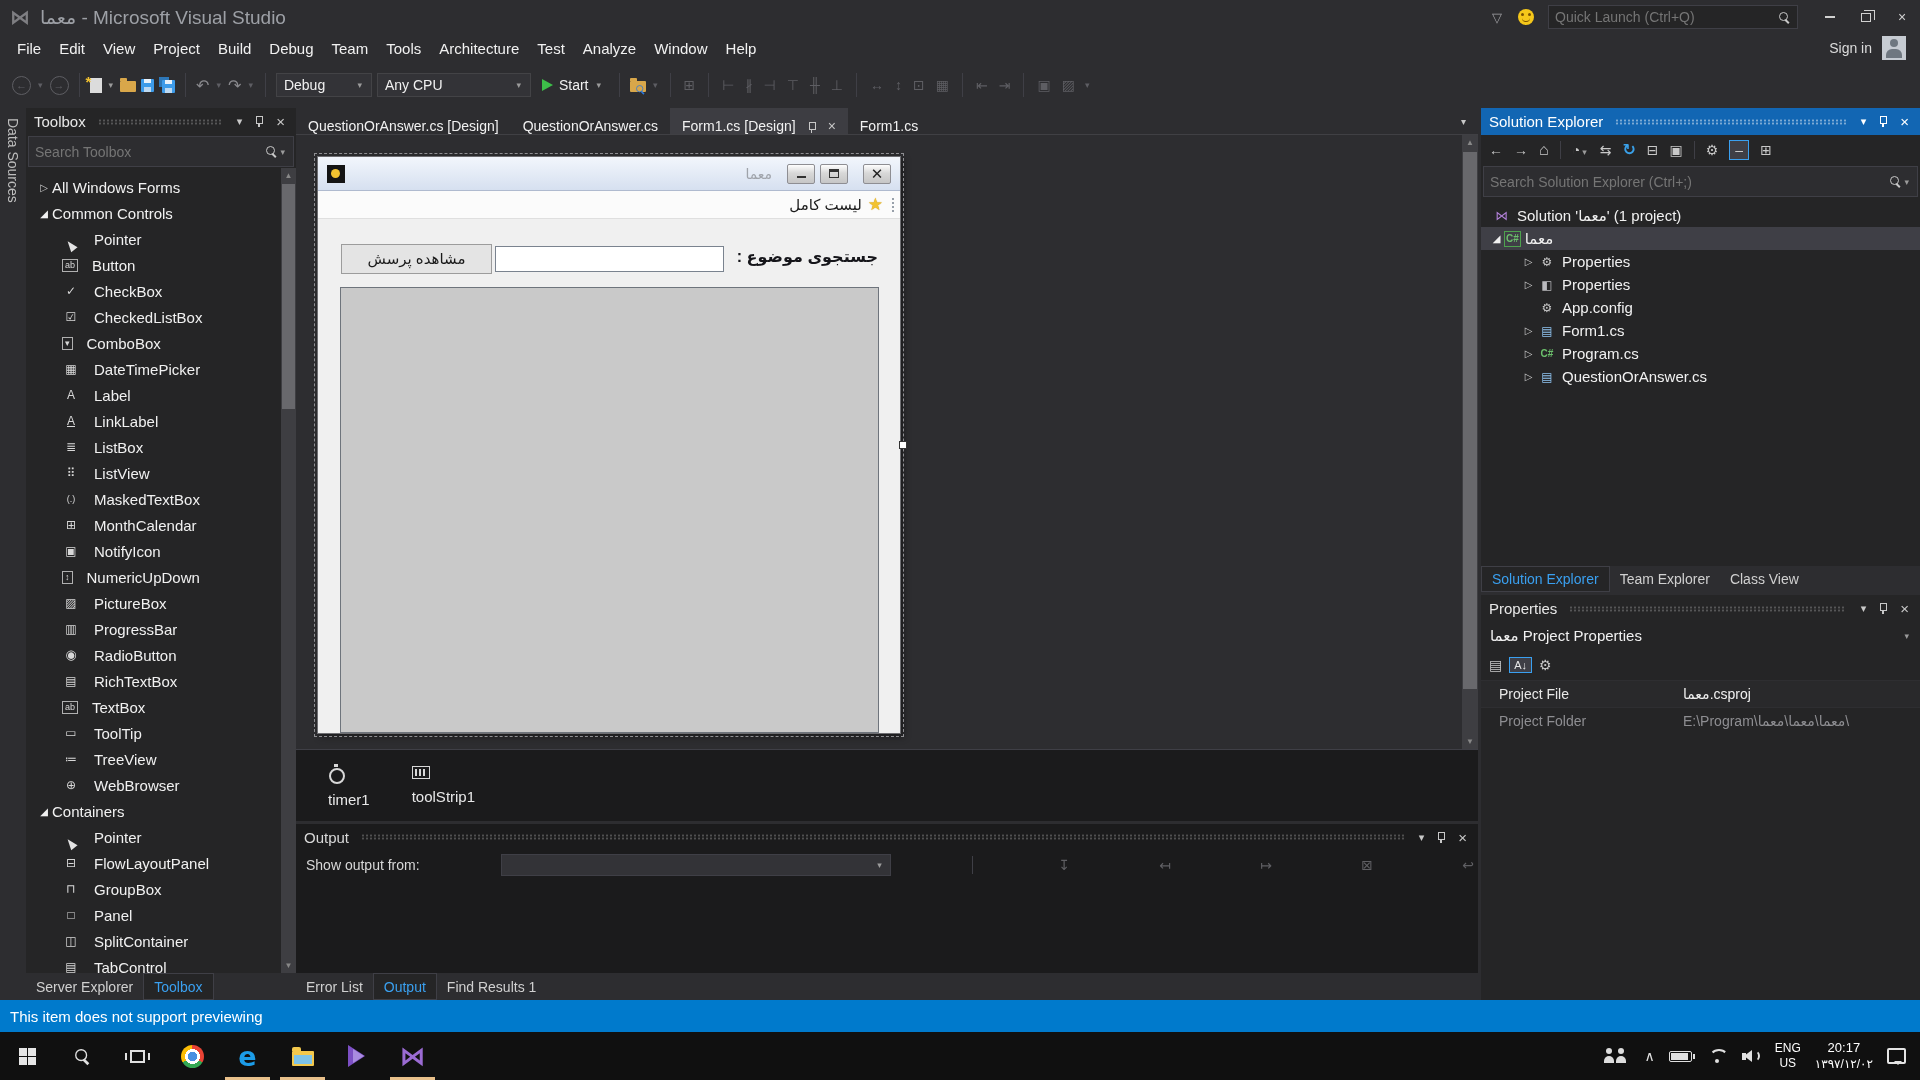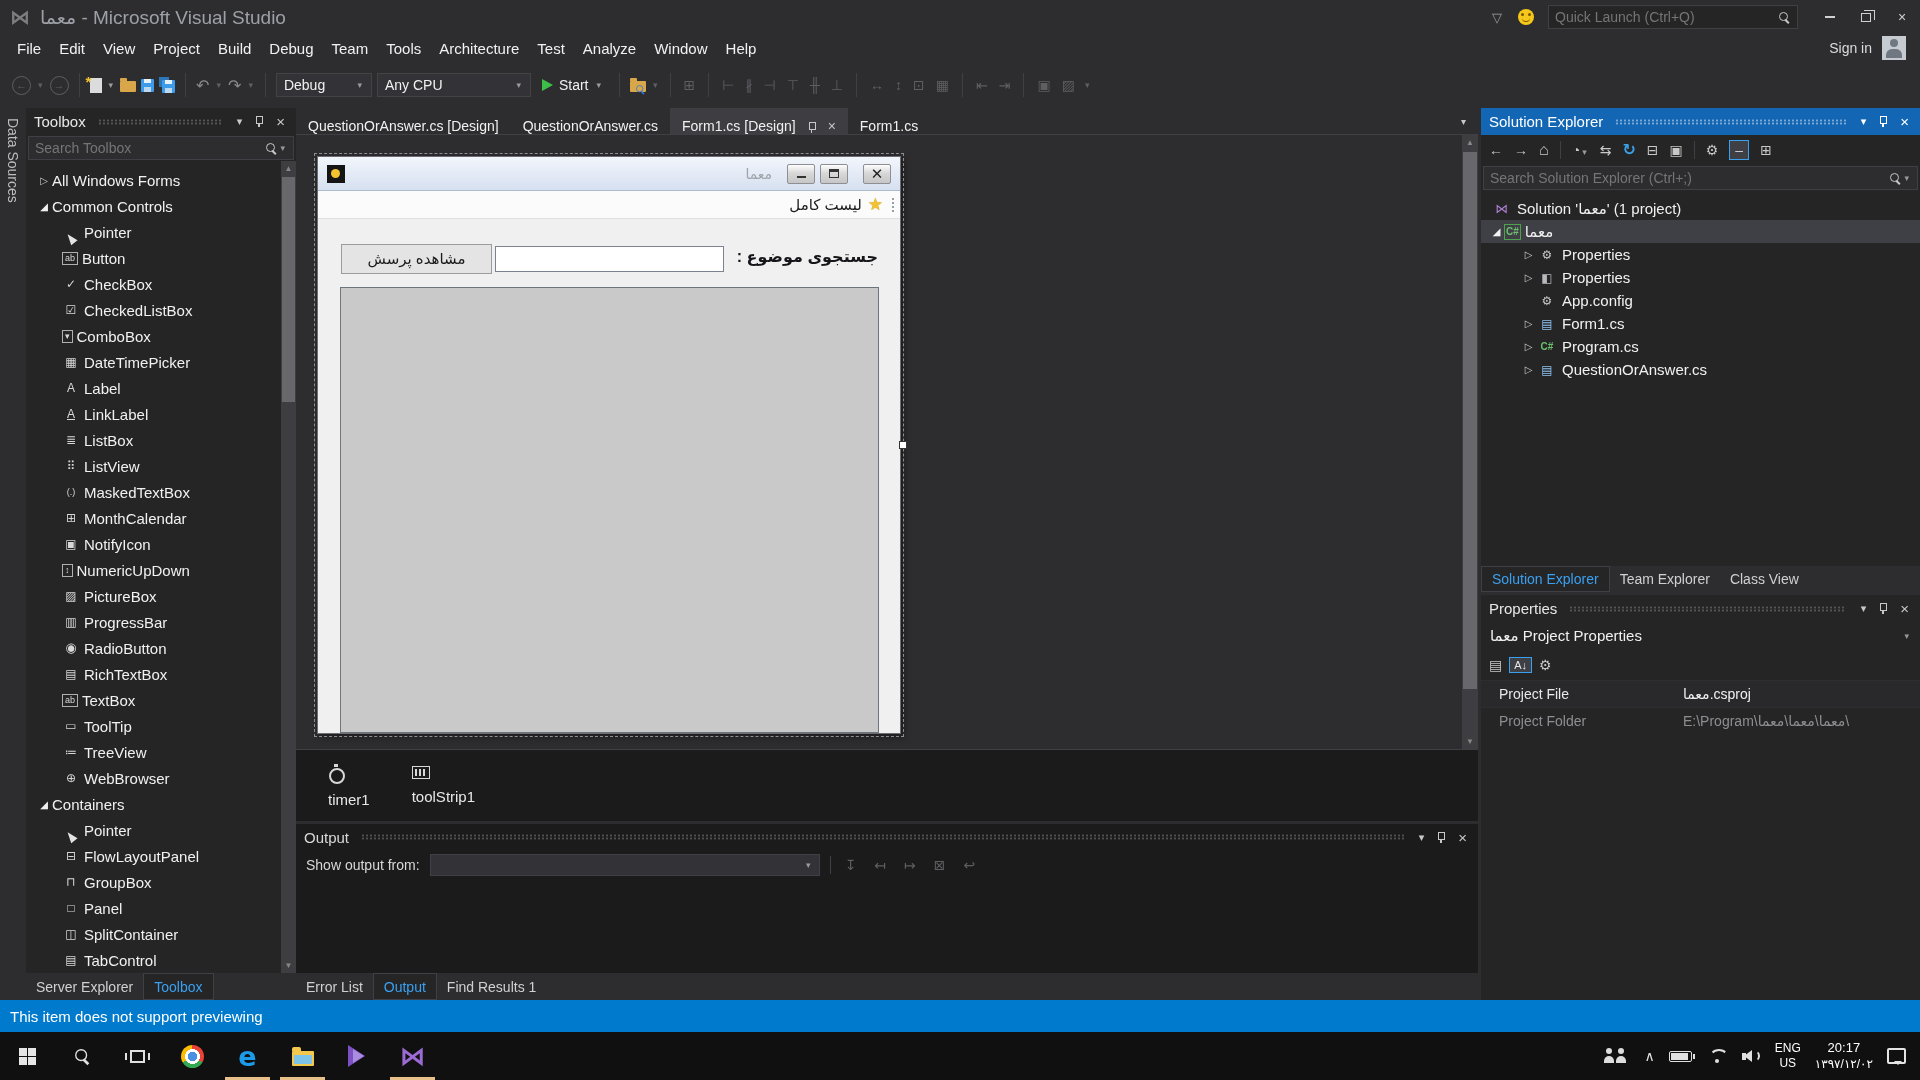--- a/index.html
+++ b/index.html
@@ -70,31 +70,31 @@
 
   
   .toolbox-col { width:270px; flex:none; background:#252526; display:flex; flex-direction:column; min-height:0; }
   .panel-header { height:27px; flex:none; display:flex; align-items:center; padding:0 8px; font-size:15px; color:#E8E8E8; gap:6px; }
   .dots { flex:1; height:6px; margin:0 6px; background-image:radial-gradient(circle, rgba(160,160,160,.40) 1px, transparent 1.2px); background-size:4px 3px; }
   .hdr-ic { color:#C8C8C8; font-size:11px; padding:0 3px; }
   .hdr-x { color:#C8C8C8; font-size:15px; padding:0 3px; line-height:1; }
   .pin { display:inline-block; width:10px; height:13px; position:relative; margin:0 3px; }
   .pin::before { content:""; position:absolute; left:2px; top:1px; width:5px; height:6px; border:1.5px solid #C8C8C8; }
   .pin::after { content:""; position:absolute; left:4px; top:8px; width:1.5px; height:4px; background:#C8C8C8; }
-  .searchbox { height:24px; margin:1px 2px; background:#2D2D30; border:1px solid #3F3F46; display:flex; align-items:center; padding:0 6px; flex:none; }
+  .searchbox { height:31px; margin:1px 2px; background:#2D2D30; border:1px solid #3F3F46; display:flex; align-items:center; padding:0 6px; flex:none; }
   .searchbox input { flex:1; min-width:0; background:transparent; border:none; outline:none; color:#A8A8A8; font-size:14px; font-family:inherit; }
   .searchbox .mag { color:#C8C8C8; }
   .tbx-list { flex:1; position:relative; padding-top:6px; overflow:hidden; }
   .tbx-row { height:26px; display:flex; align-items:center; font-size:15px; color:#F1F1F1; padding-right:18px; }
   .tbx-row .exp { width:16px; text-align:center; flex:none; }
   .exp-c { color:#CACACA; font-size:10px; }
   .exp-e { color:#F1F1F1; font-size:10px; }
   .tbx-group { padding-left:10px; }
   .tbx-item { padding-left:36px; }
-  .tbx-ic { width:18px; flex:none; text-align:center; color:#D8D8D8; font-size:12px; margin-right:4px; line-height:14px; }
+  .tbx-ic { width:18px; flex:none; text-align:center; color:#D8D8D8; font-size:12px; margin-right:14px; line-height:14px; }
   .ic-button, .ic-textbox { border:1px solid #B0B0B0; font-size:9px; line-height:11px; width:auto; padding:0 2px; }
   .ic-numericupdown, .ic-combobox { border:1px solid #B0B0B0; font-size:9px; line-height:11px; padding:0 2px; width:auto; }
   .ic-maskedtextbox { font-size:9px; }
   .ic-pointer { position:relative; }
   .ic-pointer::after { content:""; position:absolute; left:5px; top:1px; width:0; height:0; border-left:4px solid transparent; border-right:4px solid transparent; border-bottom:11px solid #E4E4E4; transform:rotate(-38deg); }
   .ic-linklabel { text-decoration:underline; }
   .ic-radiobutton { font-size:13px; }
   .vscroll { position:absolute; right:0; top:0; bottom:0; width:15px; background:#3E3E42; }
   .vscroll .sarr { height:15px; display:flex; align-items:center; justify-content:center; color:#888; font-size:8px; }
   .vscroll .sarr.down { position:absolute; bottom:0; left:0; right:0; }
@@ -138,21 +138,21 @@
   .tray { height:72px; flex:none; background:#1B1B1C; border-top:1px solid #3F3F46; display:flex; align-items:center; gap:42px; padding-left:32px; }
   .tray-item { display:flex; gap:9px; color:#E8E8E8; font-size:15px;flex-direction:column; }
   .timer-ic { width:16px; height:18px; position:relative; }
   .timer-ic::before { content:""; position:absolute; left:1px; top:4px; width:12px; height:12px; border:2px solid #D8D8D8; border-radius:50%; }
   .timer-ic::after { content:""; position:absolute; left:6px; top:0; width:4px; height:3px; background:#D8D8D8; }
   .toolstrip-ic { width:18px; height:13px; border:1px solid #D8D8D8; position:relative; }
   .toolstrip-ic::before { content:""; position:absolute; left:2px; top:2px; width:2px; height:7px; background:#D8D8D8; box-shadow:4px 0 0 #D8D8D8, 8px 0 0 #D8D8D8; }
 
   .output-panel { height:152px; flex:none; background:#1B1B1C; border-top:3px solid #2D2D30; display:flex; flex-direction:column; }
   .output-header { height:26px; flex:none; display:flex; align-items:center; padding:0 8px; color:#D8D8D8; font-size:15px; gap:6px; }
-  .output-controls { height:30px; flex:none; display:flex; align-items:center; padding-left:10px; gap:10px; }
+  .output-controls { height:30px; flex:none; display:flex; align-items:center; padding-left:10px; gap:10px;justify-content:space-between; }
   .oc-label { color:#D8D8D8; font-size:14px; }
   .oc-combo { width:390px; height:22px; background:#333337; border:1px solid #3F3F46; display:flex; align-items:center; padding:0 6px; }
   .oc-combo .cval { flex:1; color:#F1F1F1; font-size:14px; }
   .oc-ic { color:#5F5F63; font-size:14px; padding:0 4px; }
 
   
   .right-col { width:442px; flex:none; display:flex; flex-direction:column; background:#2D2D30; padding-left:3px; min-height:0; }
   .se-panel { height:484px; flex:none; background:#252526; display:flex; flex-direction:column; }
   .se-header { height:27px; flex:none; background:#1266B3; color:#FFF; display:flex; align-items:center; padding:0 8px; font-size:15px; gap:6px; }
   .se-header .dots { background-image:radial-gradient(circle, rgba(255,255,255,.45) 1px, transparent 1.2px); }

